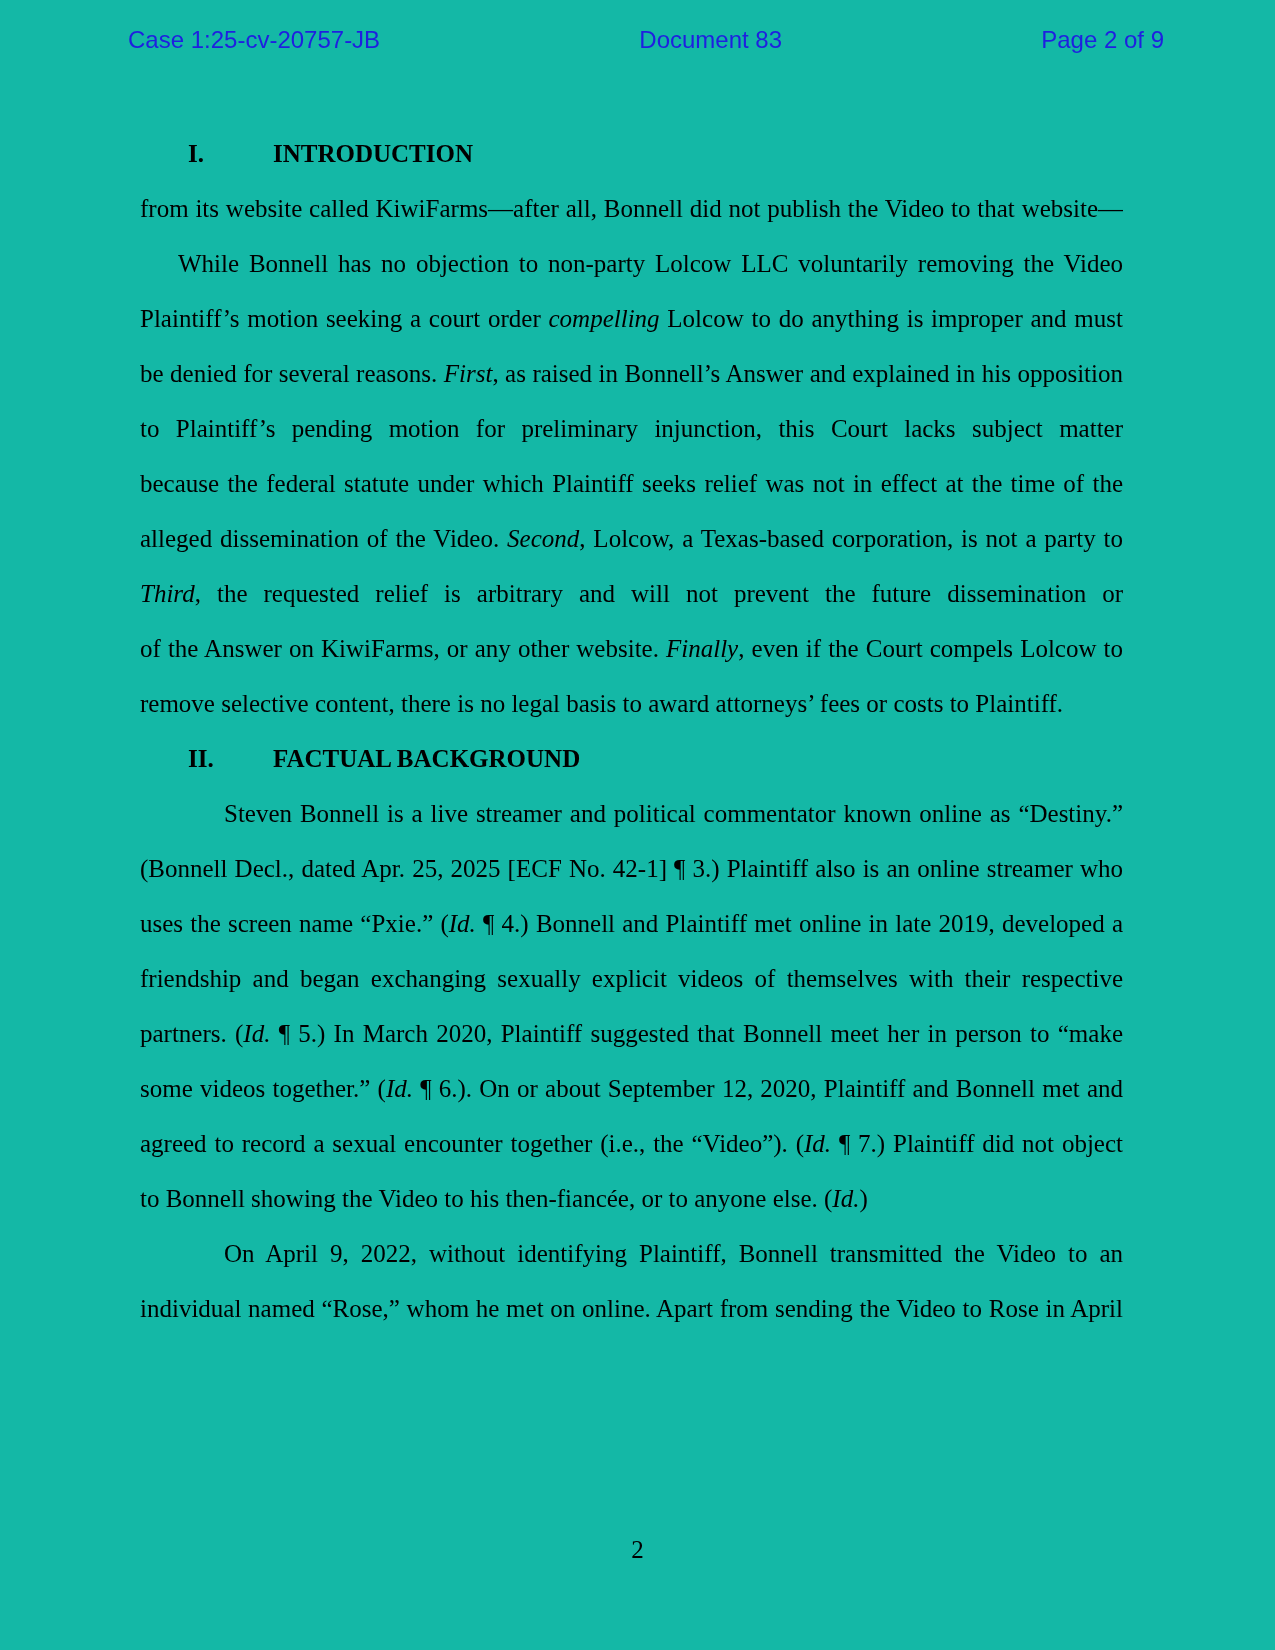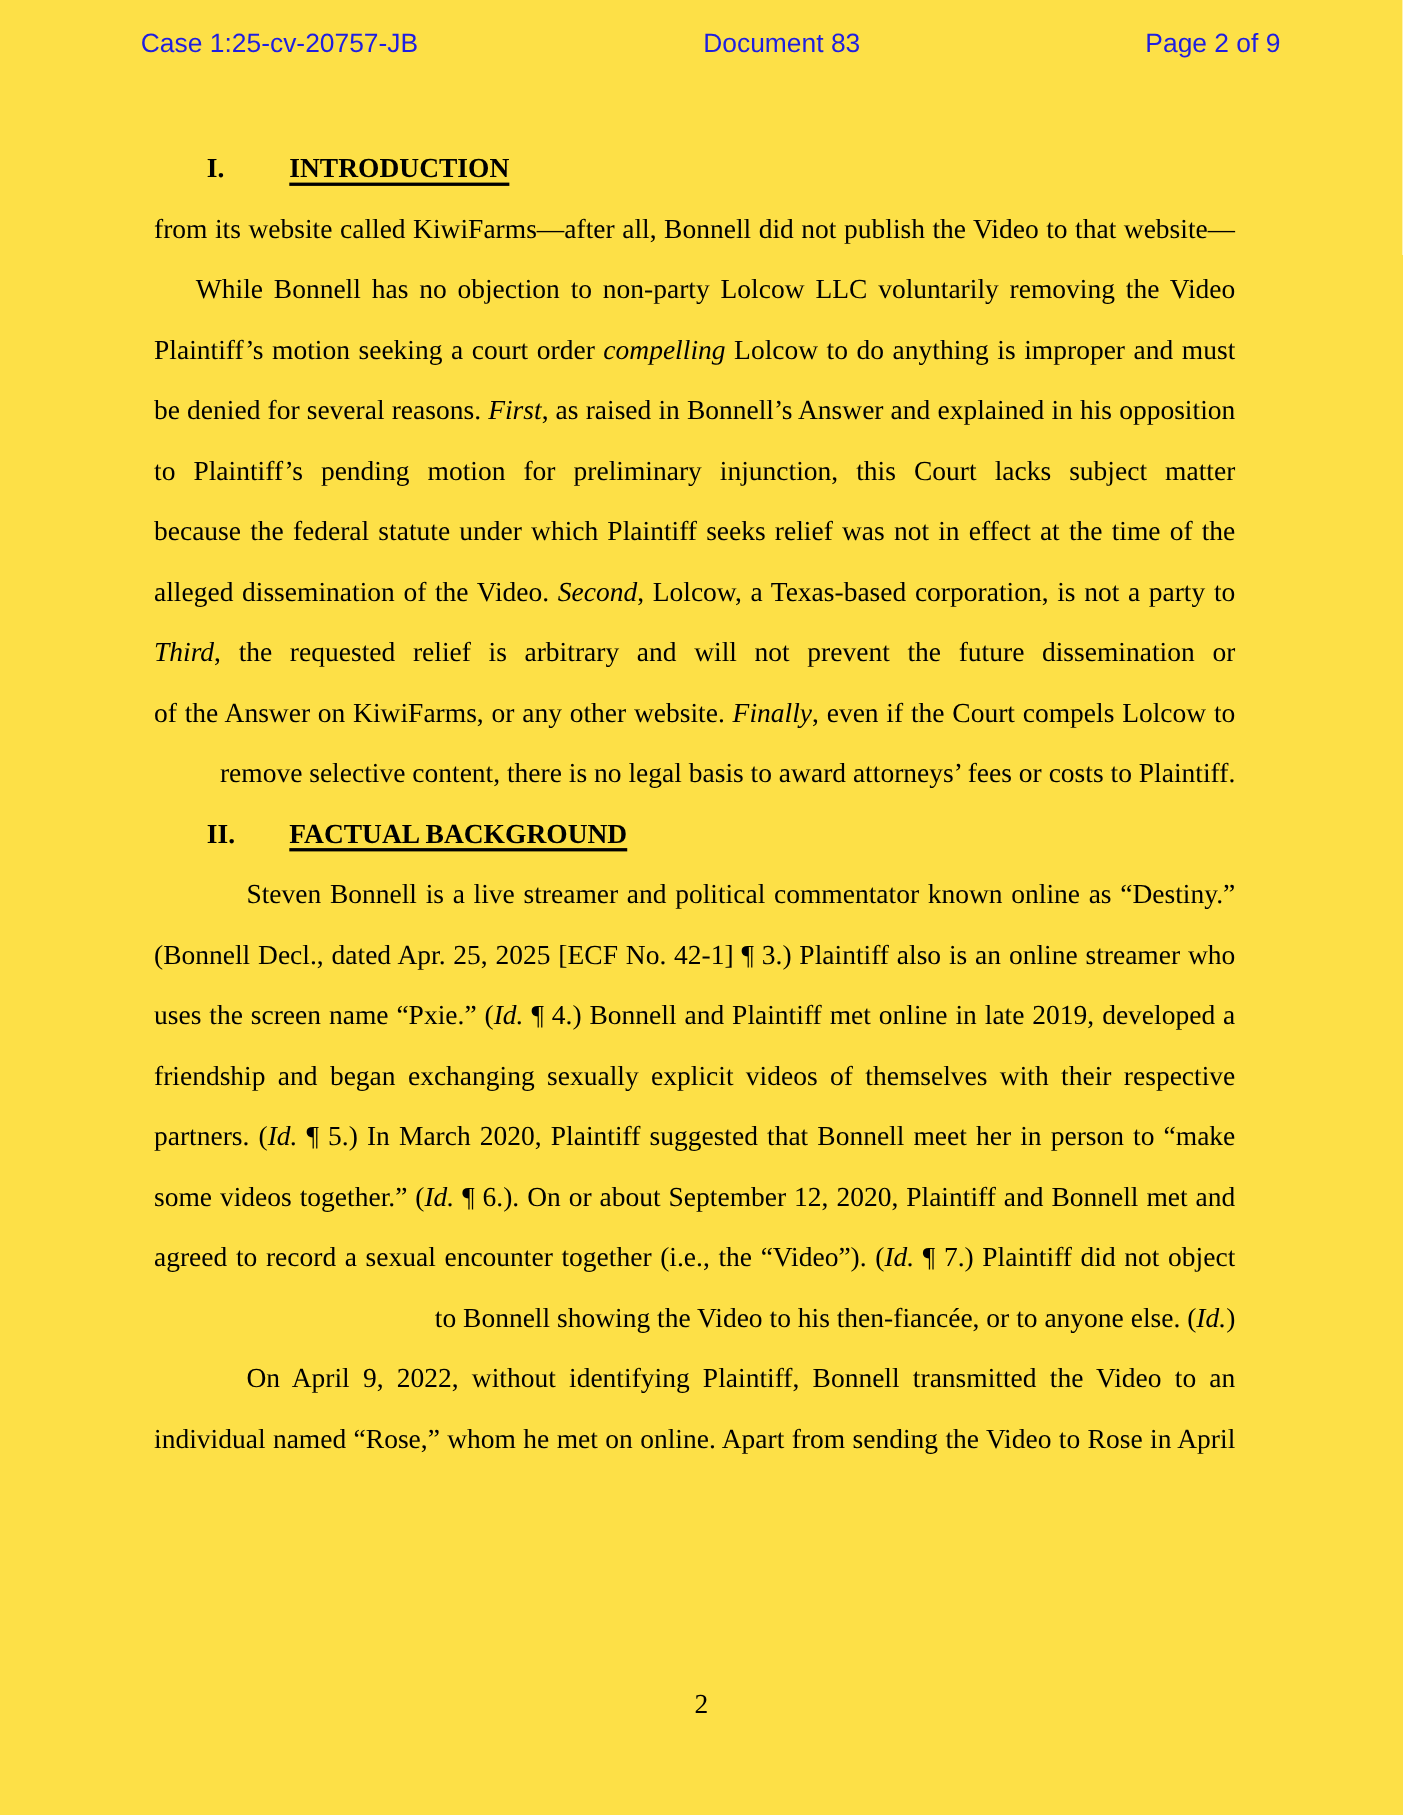--- a/index.html
+++ b/index.html
@@ -4,21 +4,21 @@
 <style>
   html, body {
     margin: 0;
     padding: 0;
     background: #ffffff;
   }
   .page {
     position: relative;
     width: 1275px;
     height: 1650px;
-    background: #fde047;
+    background: #14b8a6;
     color: #000000;
     font-family: "Liberation Serif", serif;
     overflow: hidden;
   }
   .doc-header {
     position: absolute;
     left: 128px;
     top: 26px;
     width: 1036px;
     display: flex;
@@ -36,39 +36,39 @@
   }
   .line {
     height: 55px;
     line-height: 55px;
     text-align: justify;
     text-align-last: justify;
     text-justify: inter-word;
     overflow: hidden;
   }
   .line.no-just {
-    text-align: right;
+    text-align: left;
     text-align-last: auto;
   }
   .it { font-style: italic; }
   .heading {
     height: 55px;
     line-height: 55px;
     font-weight: bold;
     overflow: hidden;
   }
   .h-num {
     display: inline-block;
     margin-left: 48px;
     width: 75px;
   }
   .h-title {
-    text-decoration: underline;
     text-decoration-thickness: 2.5px;
     text-underline-offset: 5px;
+    margin-left: 10px;
   }
   .page-number {
     position: absolute;
     left: 0;
     top: 1536px;
     width: 100%;
     text-align: center;
     font-size: 25px;
   }
 </style>

